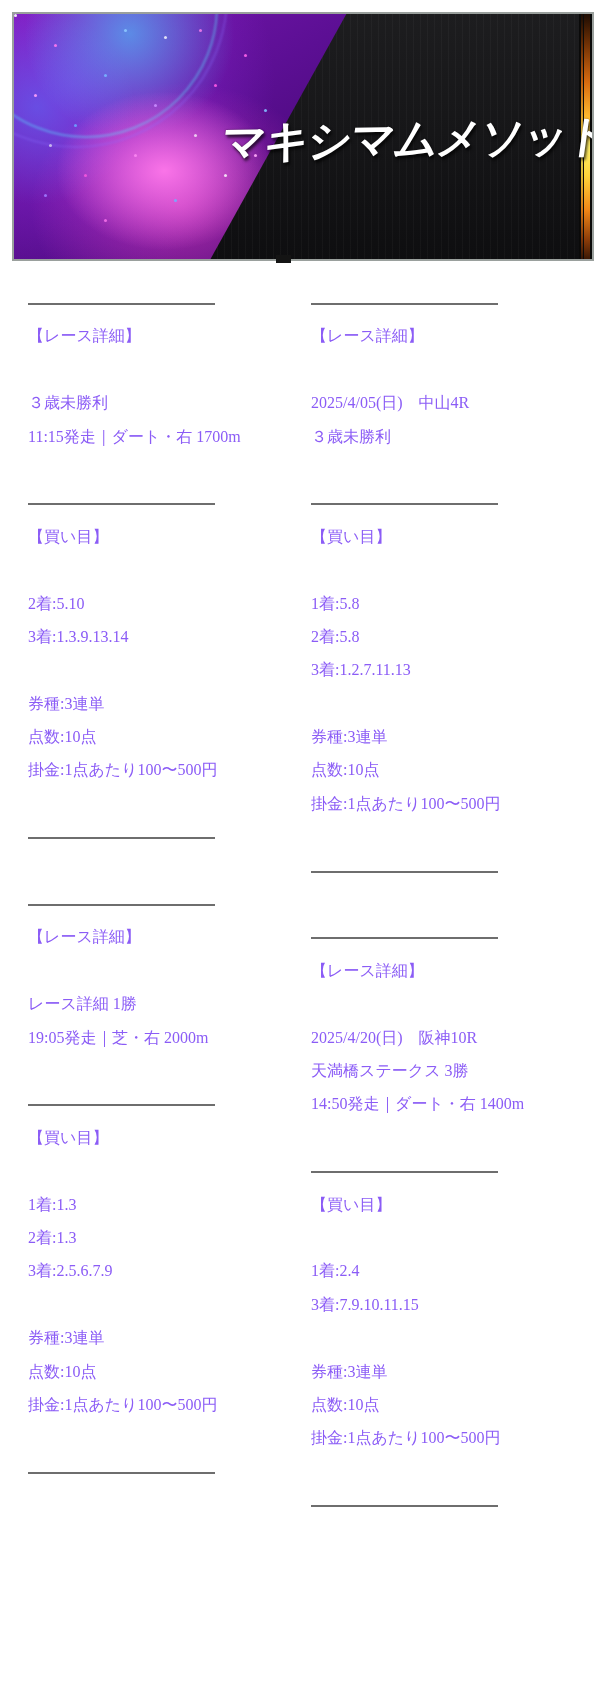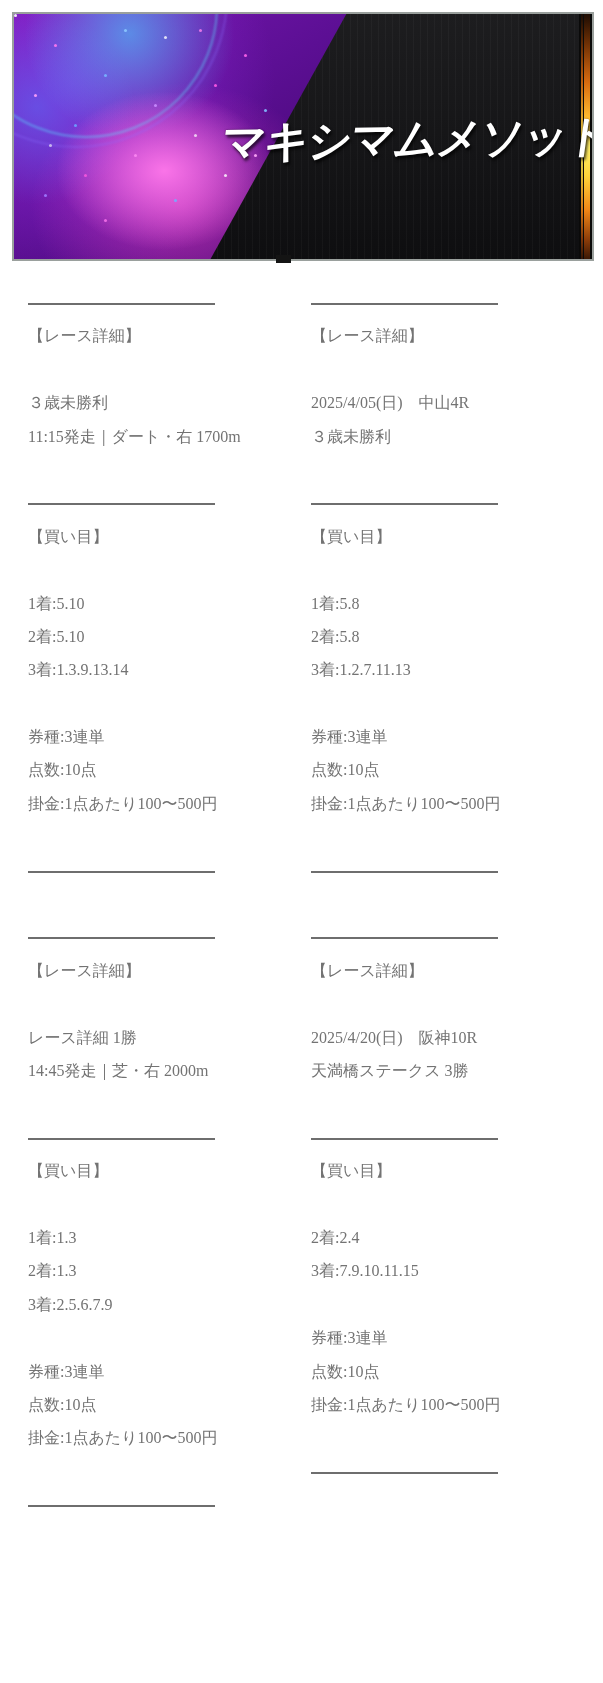--- a/index.html
+++ b/index.html
@@ -67,21 +67,21 @@
     font-weight:900; font-size:44px; line-height:1; color:#ffffff;
     transform:skewX(-9deg) rotate(-1deg);
     text-shadow:2px 3px 3px rgba(0,0,0,.65), 0 0 2px rgba(0,0,0,.5);
     white-space:nowrap; letter-spacing:-2px;
   }
   .banner-tab { position:absolute; left:276px; top:255px; width:15px; height:8px; background:#141414; }
 
   
   .col {
     position:absolute; top:286px; width:275px;
-    font-size:16px; line-height:33.4px; color:#737373; white-space:nowrap;
+    font-size:16px; line-height:33.4px; color:#8b5cf6; white-space:nowrap;
   }
   .col-left  { left:28px; }
   .col-right { left:311px; }
   .ln  { height:33.4px; }
   .sep { height:17px; width:187px; border-bottom:2px solid #6e6e6e; }
 </style>
 </head>
 <body>
 
 <div id="page">
@@ -108,39 +108,38 @@
     <div class="ln">【レース詳細】</div>
     <div class="ln"></div>
     <div class="ln">３歳未勝利</div>
     <div class="ln">11:15発走｜ダート・右 1700m</div>
     <div class="ln"></div>
     <div class="ln">
         <div class="sep"></div>
       </div>
     <div class="ln">【買い目】</div>
     <div class="ln"></div>
-    <div class="ln">1着:5.10</div>
     <div class="ln">2着:5.10</div>
     <div class="ln">3着:1.3.9.13.14</div>
     <div class="ln"></div>
     <div class="ln">券種:3連単</div>
     <div class="ln">点数:10点</div>
     <div class="ln">掛金:1点あたり100〜500円</div>
     <div class="ln"></div>
     <div class="ln">
         <div class="sep"></div>
       </div>
     <div class="ln"></div>
     <div class="ln">
         <div class="sep"></div>
       </div>
     <div class="ln">【レース詳細】</div>
     <div class="ln"></div>
     <div class="ln">レース詳細 1勝</div>
-    <div class="ln">14:45発走｜芝・右 2000m</div>
+    <div class="ln">19:05発走｜芝・右 2000m</div>
     <div class="ln"></div>
     <div class="ln">
         <div class="sep"></div>
       </div>
     <div class="ln">【買い目】</div>
     <div class="ln"></div>
     <div class="ln">1着:1.3</div>
     <div class="ln">2着:1.3</div>
     <div class="ln">3着:2.5.6.7.9</div>
     <div class="ln"></div>
@@ -179,27 +178,28 @@
         <div class="sep"></div>
       </div>
     <div class="ln"></div>
     <div class="ln">
         <div class="sep"></div>
       </div>
     <div class="ln">【レース詳細】</div>
     <div class="ln"></div>
     <div class="ln">2025/4/20(日)　阪神10R</div>
     <div class="ln">天満橋ステークス 3勝</div>
-    <div class="ln"></div>
-    <div class="ln">
-        <div class="sep"></div>
-      </div>
-    <div class="ln">【買い目】</div>
-    <div class="ln"></div>
-    <div class="ln">2着:2.4</div>
+    <div class="ln">14:50発走｜ダート・右 1400m</div>
+    <div class="ln"></div>
+    <div class="ln">
+        <div class="sep"></div>
+      </div>
+    <div class="ln">【買い目】</div>
+    <div class="ln"></div>
+    <div class="ln">1着:2.4</div>
     <div class="ln">3着:7.9.10.11.15</div>
     <div class="ln"></div>
     <div class="ln">券種:3連単</div>
     <div class="ln">点数:10点</div>
     <div class="ln">掛金:1点あたり100〜500円</div>
     <div class="ln"></div>
     <div class="ln">
         <div class="sep"></div>
       </div>
   </div>

